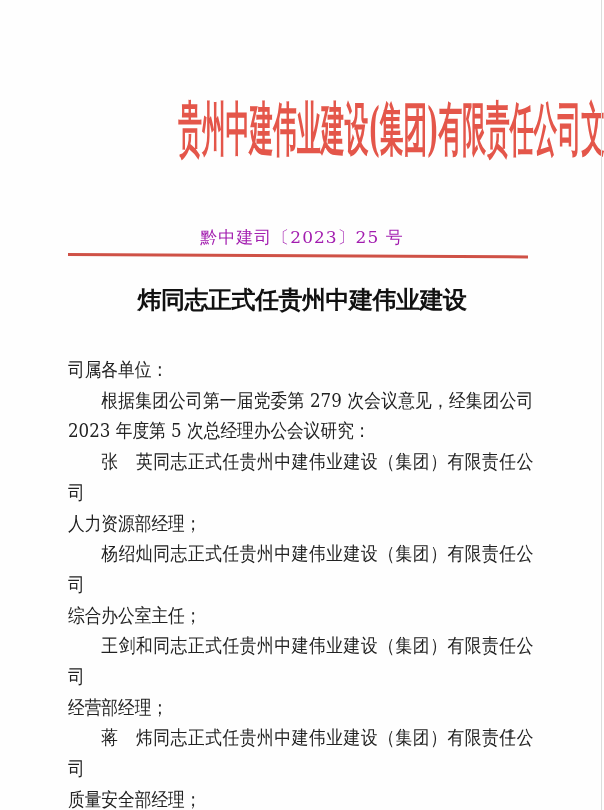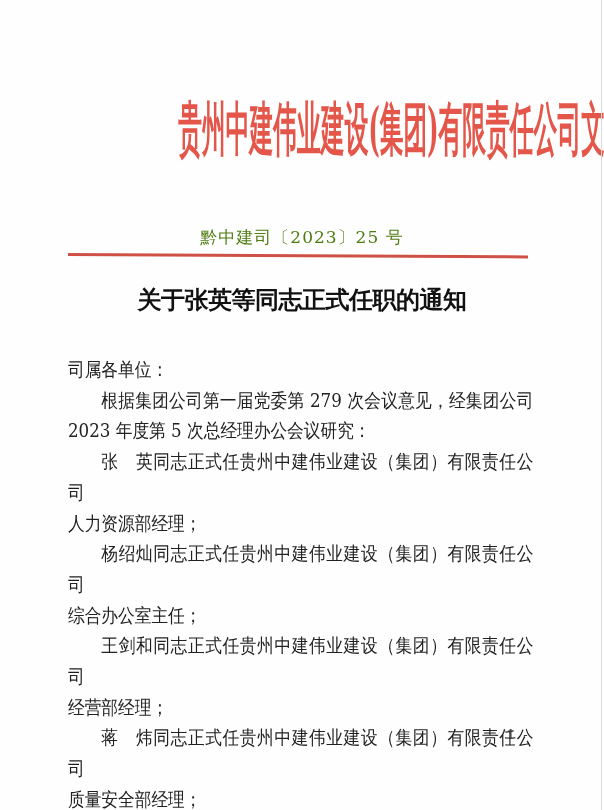--- a/index.html
+++ b/index.html
@@ -39,21 +39,21 @@
     letter-spacing: 0;
     line-height: 74px;
   }
   .doc-number {
     position: absolute;
     top: 226px;
     left: 0;
     right: 0;
     text-align: center;
     font-size: 17px;
-    color: #4d7c0f;
+    color: #a21caf;
     letter-spacing: 1px;
   }
   .red-rule {
     position: absolute;
     top: 253px;
     left: 68px;
     width: 460px;
     height: 2.5px;
     background: #cf5146;
     transform: rotate(0.3deg);
@@ -108,21 +108,21 @@
 <body>
 
 <div class="page">
 
   <div class="org-title">贵州中建伟业建设(集团)有限责任公司文件</div>
 
   <div class="doc-number">黔中建司〔2023〕25 号</div>
 
   <div class="red-rule"></div>
 
-  <div class="notice-title">关于张英等同志正式任职的通知</div>
+  <div class="notice-title">炜同志正式任贵州中建伟业建设</div>
 
   <div class="body-block">
     <div class="body-line">司属各单位：</div>
     <div class="body-line first-line full">根据集团公司第一届党委第 279 次会议意见，经集团公司</div>
     <div class="body-line">2023 年度第 5 次总经理办公会议研究：</div>
     <div class="body-line first-line full">张　英同志正式任贵州中建伟业建设（集团）有限责任公司</div>
     <div class="body-line">人力资源部经理；</div>
     <div class="body-line first-line full">杨绍灿同志正式任贵州中建伟业建设（集团）有限责任公司</div>
     <div class="body-line">综合办公室主任；</div>
     <div class="body-line first-line full">王剑和同志正式任贵州中建伟业建设（集团）有限责任公司</div>

